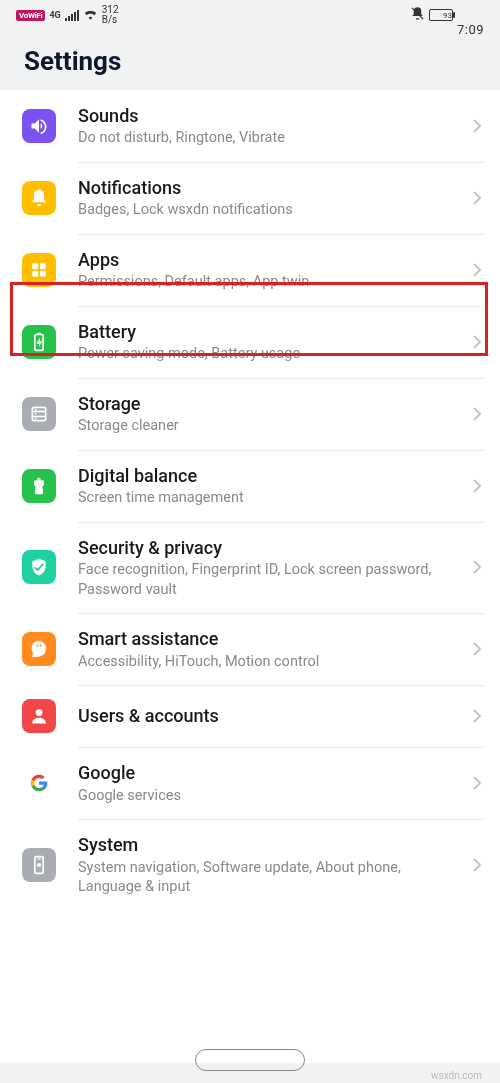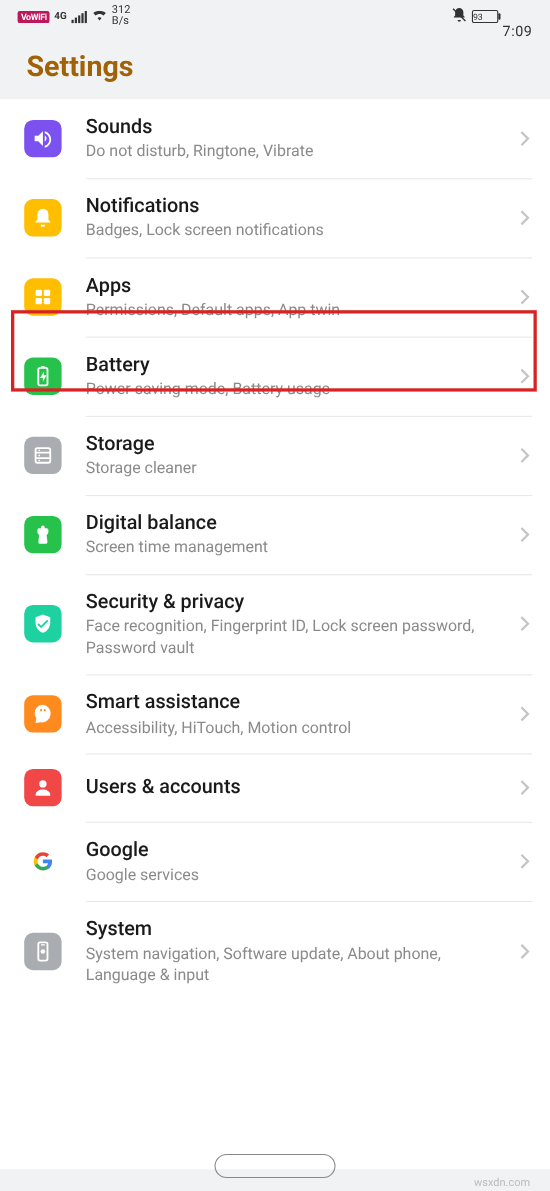--- a/index.html
+++ b/index.html
@@ -34,30 +34,30 @@
     .sig-4g { font-size: 9px; font-weight: 700; color: #333; }
     .signal-bars { display: inline-flex; align-items: flex-end; gap: 1px; }
     .signal-bars span { width: 2px; background: #333; display: inline-block; }
     .signal-bars span:nth-child(1){height:3px;} .signal-bars span:nth-child(2){height:5px;}
     .signal-bars span:nth-child(3){height:7px;} .signal-bars span:nth-child(4){height:9px;}
     .signal-bars span:nth-child(5){height:11px;}
     .wifi-icon { font-size: 13px; color:#333; }
     .net-speed { line-height: 1; font-size: 10px; color:#333; }
     .net-speed div { line-height: 1; }
     .bell-off { font-size: 14px; color:#333; }
-    .battery { border:1px solid #333; border-radius:2px; width:24px; height:12px; position:relative; font-size:8px; display:flex; align-items:center; justify-content:flex-start; }
+    .battery { border:1px solid #333; border-radius:2px; width:24px; height:12px; position:relative; font-size:8px; display:flex; align-items:center; justify-content:flex-end; }
     .battery:after { content:""; width:2px; height:6px; background:#333; position:absolute; right:-3px; top:2px; border-radius:1px;}
     .time { font-size: 13px; font-weight:400; letter-spacing:0.5px;margin-top:28px; }
     .header {
       padding: 18px 24px 14px;
     }
     .header-title {
       font-size: 26px;
       font-weight: 700;
-      color: #a16207;
+      color: #0f172a;
     }
     .list-region {
       background: #fff;
       margin: 0;
       height: calc(100% - 110px);
       overflow: hidden;
     }
     .item {
       display: flex;
       align-items: center;
@@ -197,21 +197,21 @@
     </div>
     <div class="item">
       <div class="divider"></div>
       <div class="icon-box c-notif">
         <svg viewBox="0 0 24 24">
           <path fill="#fff" d="M12 2a6 6 0 00-6 6v6l-2 2v1h16v-1l-2-2V8a6 6 0 00-6-6zm0 20a2.5 2.5 0 002.5-2.5h-5A2.5 2.5 0 0012 22z"></path>
         </svg>
       </div>
       <div class="item-text">
         <div class="item-title">Notifications</div>
-        <div class="item-sub">Badges, Lock screen notifications</div>
+        <div class="item-sub">Badges, Lock wsxdn notifications</div>
       </div>
       <div class="chevron">
         <svg viewBox="0 0 10 16">
           <path d="M2 2l6 6-6 6" fill="none" stroke="#c4c4c4" stroke-width="2"></path>
         </svg>
       </div>
     </div>
     <div class="item">
       <div class="divider"></div>
       <div class="icon-box c-apps">

